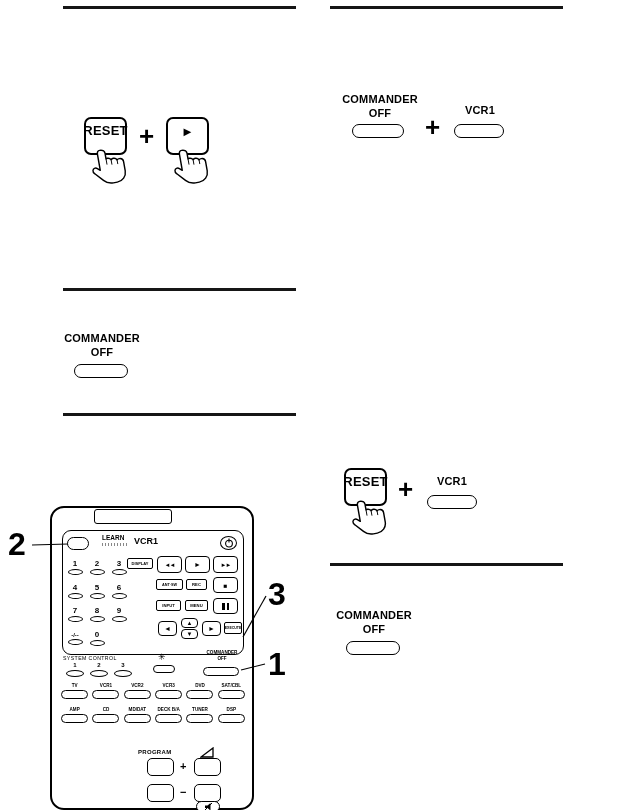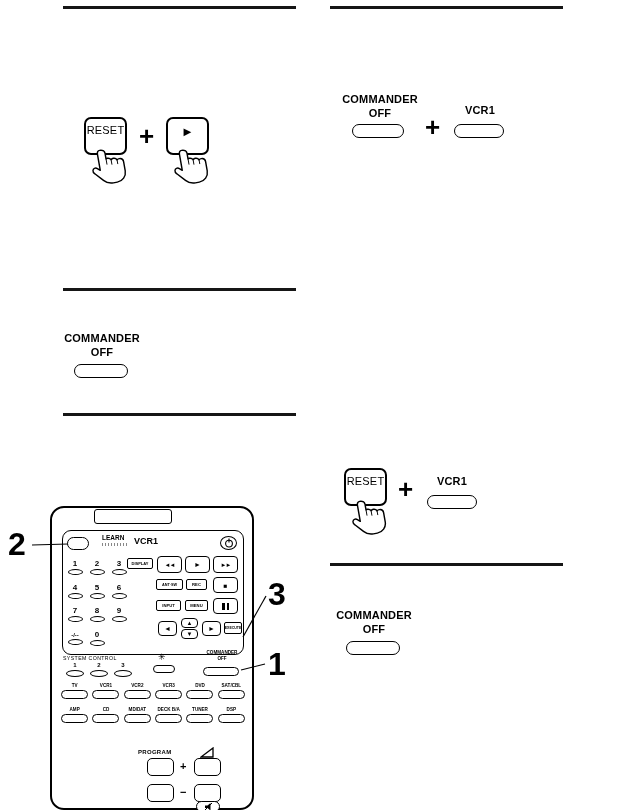--- a/index.html
+++ b/index.html
@@ -9,21 +9,21 @@
     font-family:"Liberation Sans", sans-serif; color:#000;
   }
   .rule { position:absolute; height:3px; background:#161616; }
 
   
   .key {
     position:absolute; background:#fff; border:2.2px solid #000; border-radius:7px;
     display:flex; align-items:center; justify-content:center;
     font-weight:bold;
   }
-  .key .klbl { font-size:11px; font-weight:normal; letter-spacing:.2px; transform:translateY(-6px); }
+  .key .klbl { font-size:13px; font-weight:bold; letter-spacing:.2px; transform:translateY(-6px); }
   .key .kply { font-size:13px; transform:translateY(-5px); }
 
   .hand { position:absolute; width:36px; height:42px; transform:rotate(-10deg); }
 
   .plus { position:absolute; font-size:26px; font-weight:bold; }
 
   .stack { position:absolute; text-align:center; font-weight:bold; font-size:11px; line-height:1.25; letter-spacing:.2px; }
   .stack span { display:block; }
 
   .oval { position:absolute; background:#fff; border:1.6px solid #000; border-radius:999px; }

